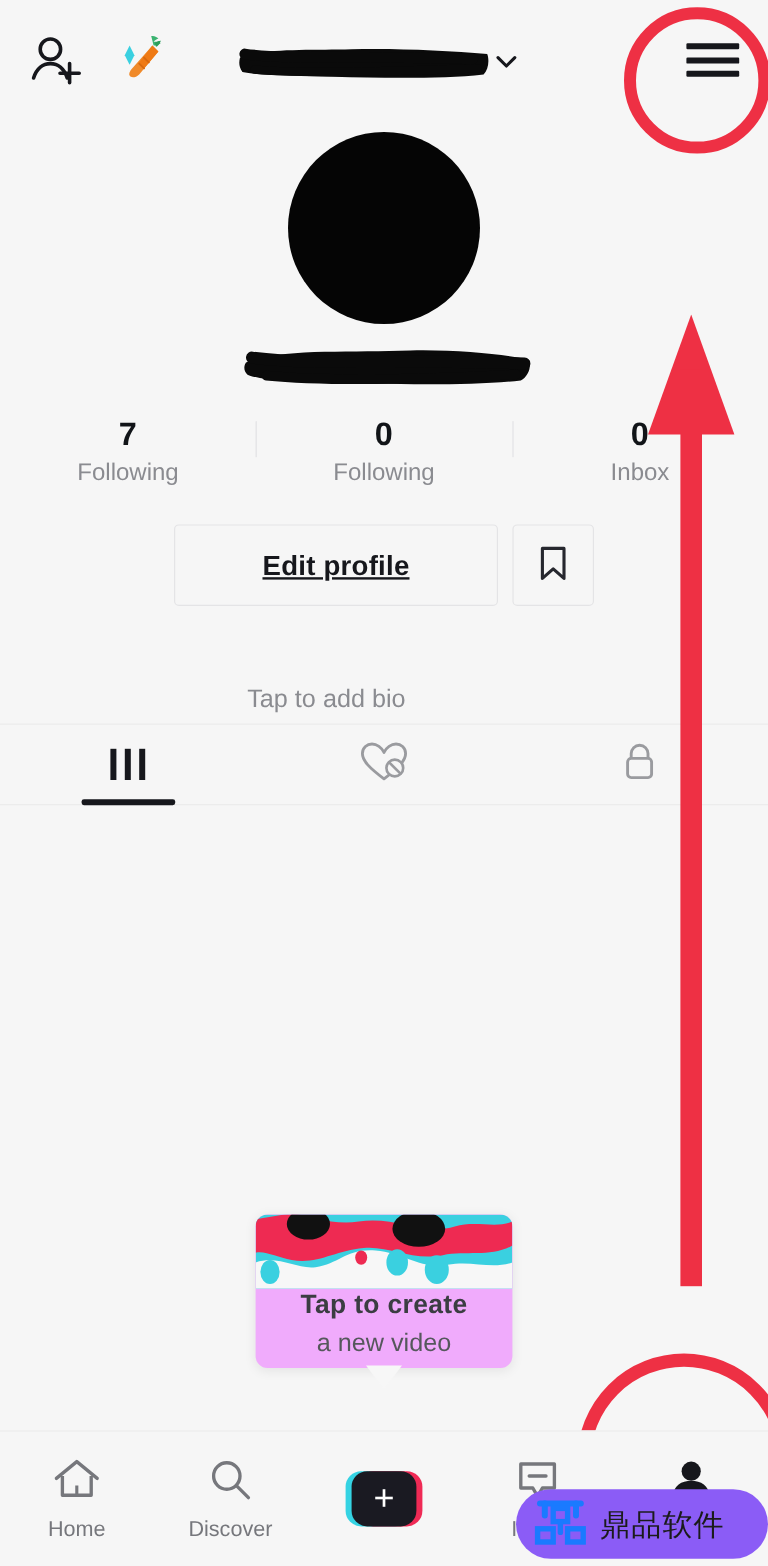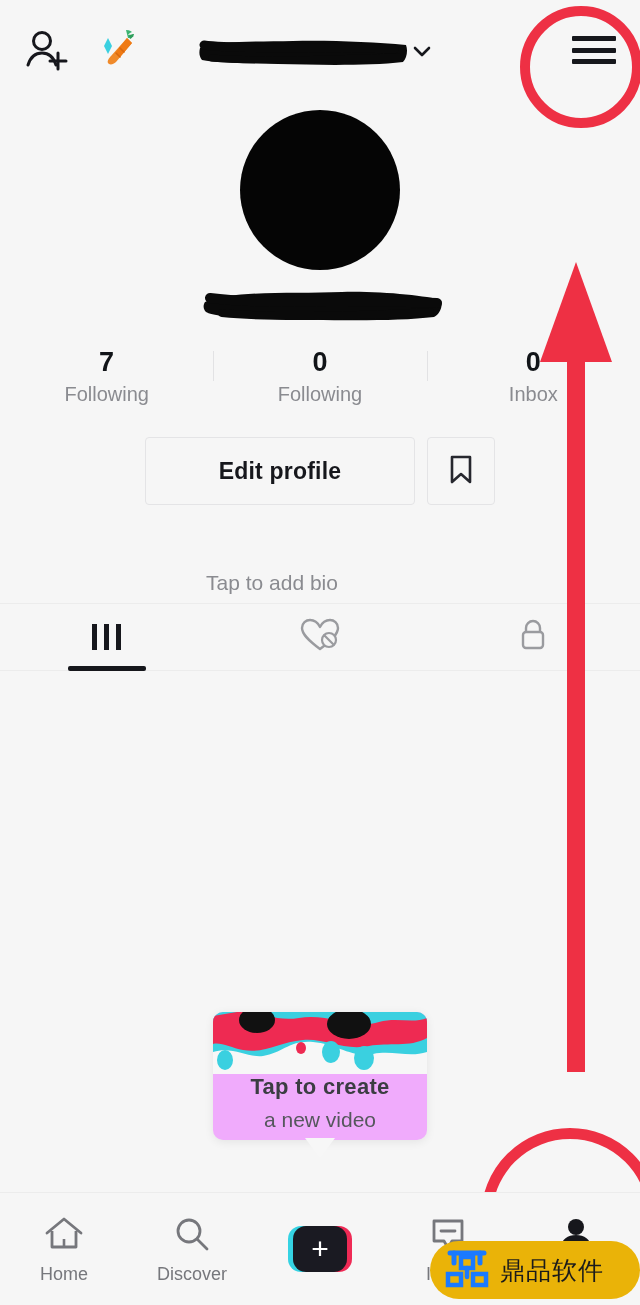--- a/index.html
+++ b/index.html
@@ -123,20 +123,21 @@
     border: 1px solid #e4e4e6;
     border-radius: 4px;
     background: #f6f6f6;
     display: flex;
     align-items: center;
     justify-content: center;
     font-size: 23px;
     font-weight: bold;
     color: #16171c;
     letter-spacing: .2px;
+    text-decoration: underline;
   }
   .bookmark-btn {
     width: 68px;
     height: 68px;
     border: 1px solid #e4e4e6;
     border-radius: 4px;
     background: #f6f6f6;
     display: flex;
     align-items: center;
     justify-content: center;
@@ -299,21 +300,21 @@
     left: 540px; top: 262px;
     width: 80px; height: 810px;
   }
 
   
   .watermark {
     position: absolute;
     left: 430px; bottom: 6px;
     height: 58px;
     min-width: 210px;
-    background: #eab308;
+    background: #8b5cf6;
     border-radius: 29px;
     display: flex;
     align-items: center;
     gap: 10px;
     padding: 0 18px 0 14px;
   }
   .watermark .wm-text {
     font-size: 25px;
     color: #1b1b1b;
     letter-spacing: 1px;

